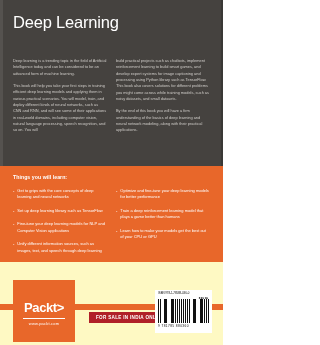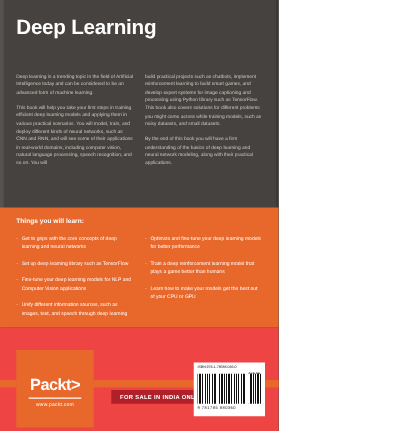--- a/index.html
+++ b/index.html
@@ -35,21 +35,21 @@
   
   .title-block {
     position: absolute;
     left: 13px;
     top: 14px;
     width: 190px;
   }
   .title-main {
     color: #ffffff;
     font-size: 16.5px;
-    font-weight: bold;
+    font-weight: normal;
     letter-spacing: -0.2px;
     line-height: 1.05;
     margin: 0;
   }
   .title-sub {
     color: #e8672a;
     font-size: 13.5px;
     font-weight: bold;
     letter-spacing: -0.1px;
     line-height: 1.05;
@@ -120,21 +120,21 @@
     line-height: 1.62;
   }
 
   
   .bottom {
     position: absolute;
     left: 0;
     top: 262px;
     width: 223px;
     height: 83px;
-    background: #ef4444;
+    background: #fef9c3;
   }
   .orange-stripe {
     position: absolute;
     left: 0;
     top: 42px;
     width: 223px;
     height: 6px;
     background: #e8672a;
   }
   .packt-box {

